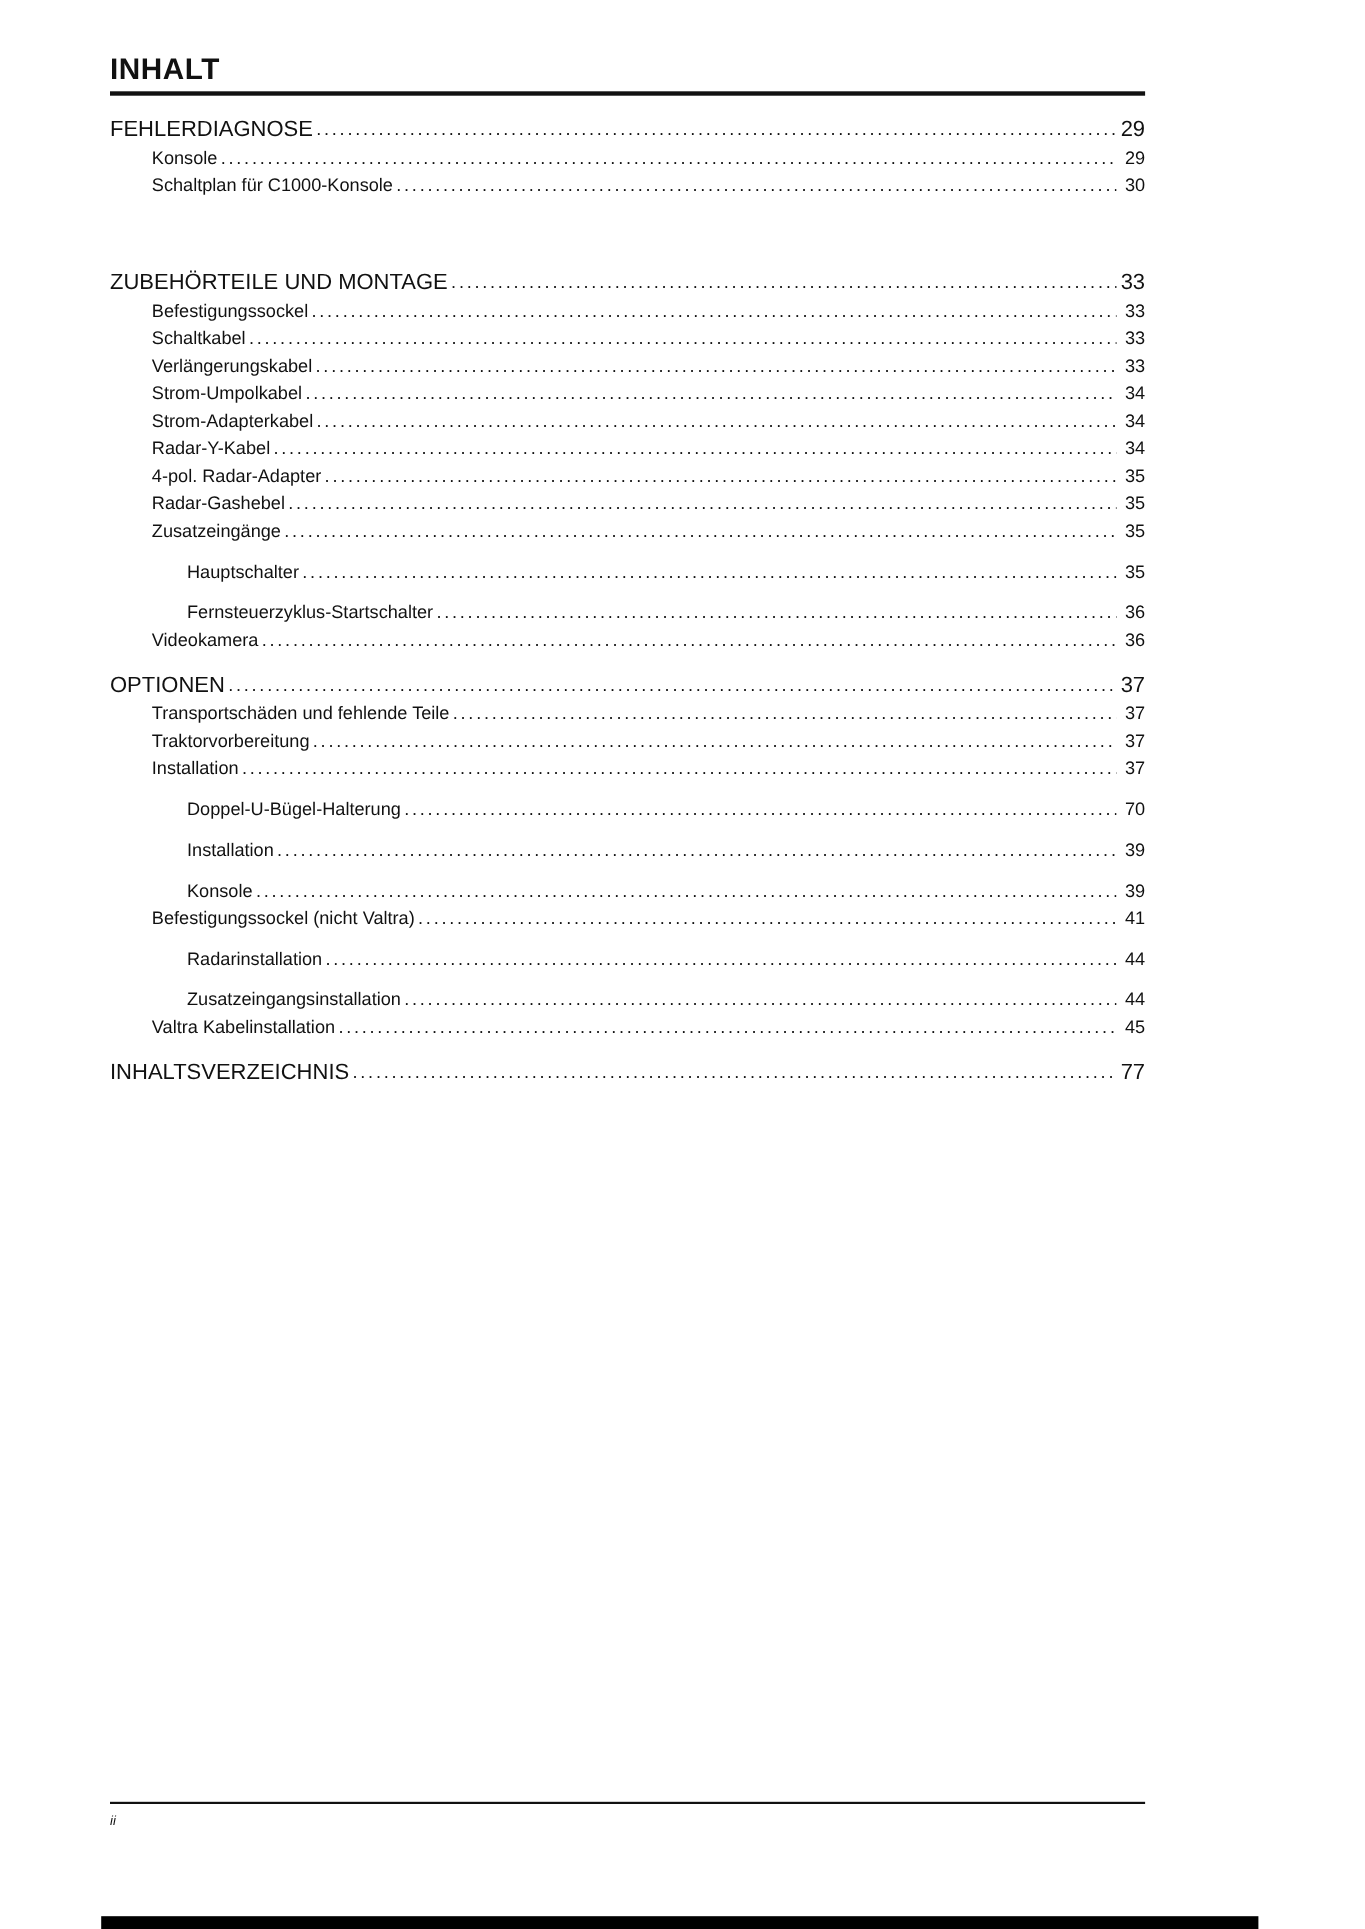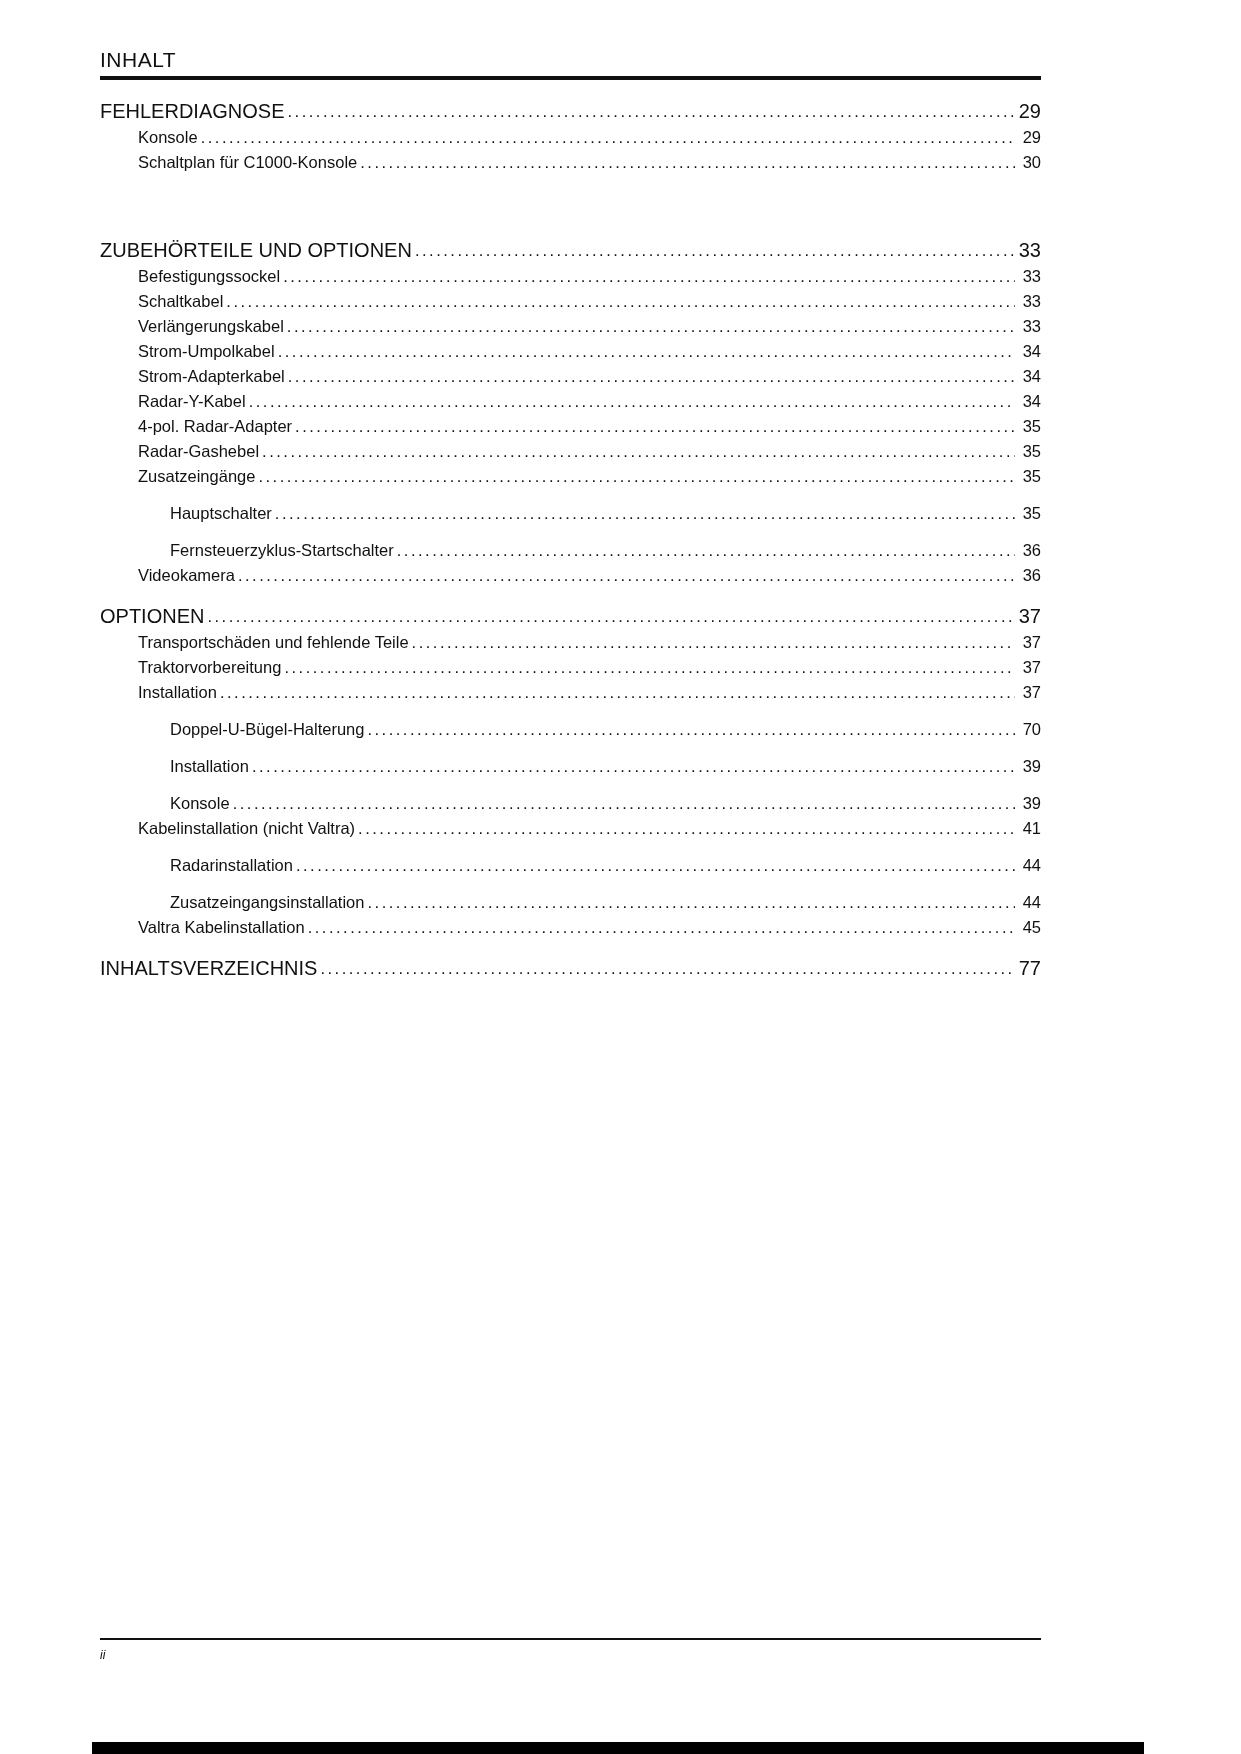--- a/index.html
+++ b/index.html
@@ -16,22 +16,22 @@
     color: #111111;
     overflow: hidden;
   }
   .content {
     position: absolute;
     left: 100px;
     top: 48px;
     width: 941px;
   }
   .doc-title {
-    font-size: 21px;
-    font-weight: normal;
+    font-size: 27px;
+    font-weight: bold;
     letter-spacing: 0.5px;
     margin: 0 0 4px 0;
   }
   .title-rule {
     height: 4px;
     background: #111111;
     margin-bottom: 18px;
   }
   
   .toc-row {
@@ -119,21 +119,21 @@
           <span class="toc-label">Konsole</span>
           <span class="toc-dots">............................................................................................................................................................................................................................................................................................................</span>
           <span class="toc-page">29</span>
         </div>
         <div class="toc-row level-1">
           <span class="toc-label">Schaltplan für C1000-Konsole</span>
           <span class="toc-dots">............................................................................................................................................................................................................................................................................................................</span>
           <span class="toc-page">30</span>
         </div>
         <div class="toc-row level-0 big-gap">
-          <span class="toc-label">ZUBEHÖRTEILE UND OPTIONEN</span>
+          <span class="toc-label">ZUBEHÖRTEILE UND MONTAGE</span>
           <span class="toc-dots">............................................................................................................................................................................................................................................................................................................</span>
           <span class="toc-page">33</span>
         </div>
         <div class="toc-row level-1">
           <span class="toc-label">Befestigungssockel</span>
           <span class="toc-dots">............................................................................................................................................................................................................................................................................................................</span>
           <span class="toc-page">33</span>
         </div>
         <div class="toc-row level-1">
           <span class="toc-label">Schaltkabel</span>
@@ -219,21 +219,21 @@
           <span class="toc-label">Installation</span>
           <span class="toc-dots">............................................................................................................................................................................................................................................................................................................</span>
           <span class="toc-page">39</span>
         </div>
         <div class="toc-row level-2">
           <span class="toc-label">Konsole</span>
           <span class="toc-dots">............................................................................................................................................................................................................................................................................................................</span>
           <span class="toc-page">39</span>
         </div>
         <div class="toc-row level-1">
-          <span class="toc-label">Kabelinstallation (nicht Valtra)</span>
+          <span class="toc-label">Befestigungssockel (nicht Valtra)</span>
           <span class="toc-dots">............................................................................................................................................................................................................................................................................................................</span>
           <span class="toc-page">41</span>
         </div>
         <div class="toc-row level-2">
           <span class="toc-label">Radarinstallation</span>
           <span class="toc-dots">............................................................................................................................................................................................................................................................................................................</span>
           <span class="toc-page">44</span>
         </div>
         <div class="toc-row level-2">
           <span class="toc-label">Zusatzeingangsinstallation</span>

